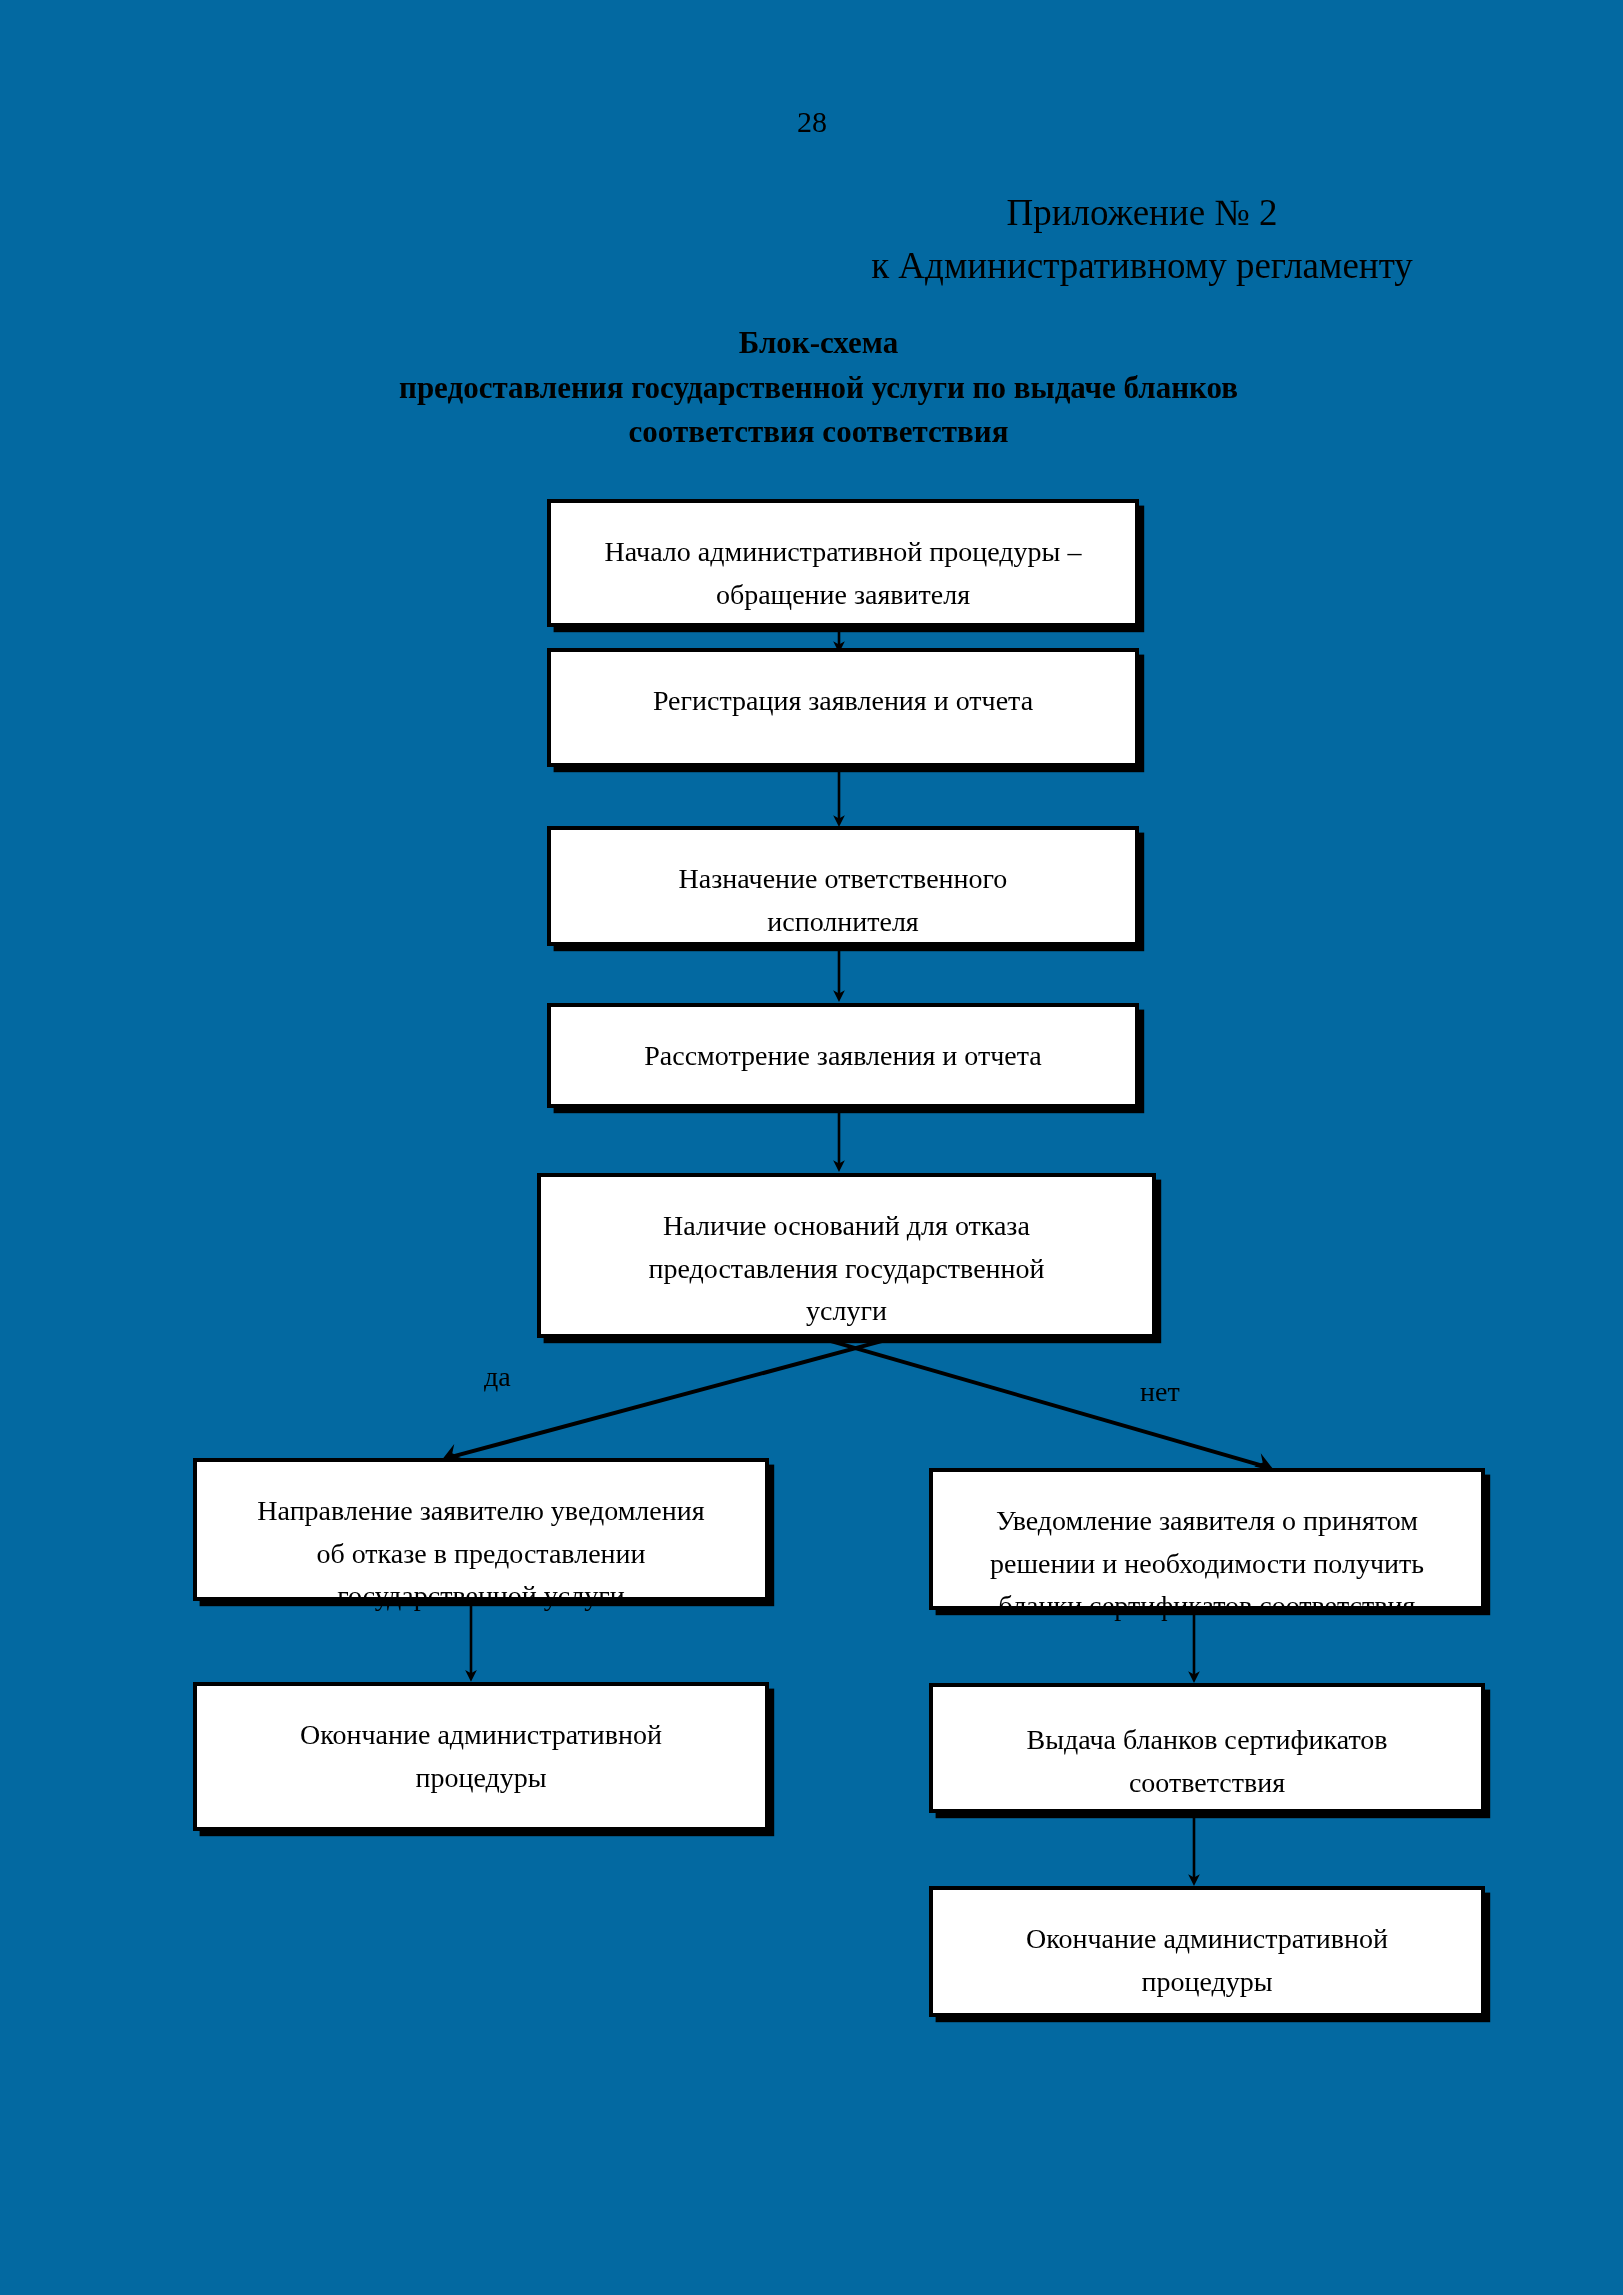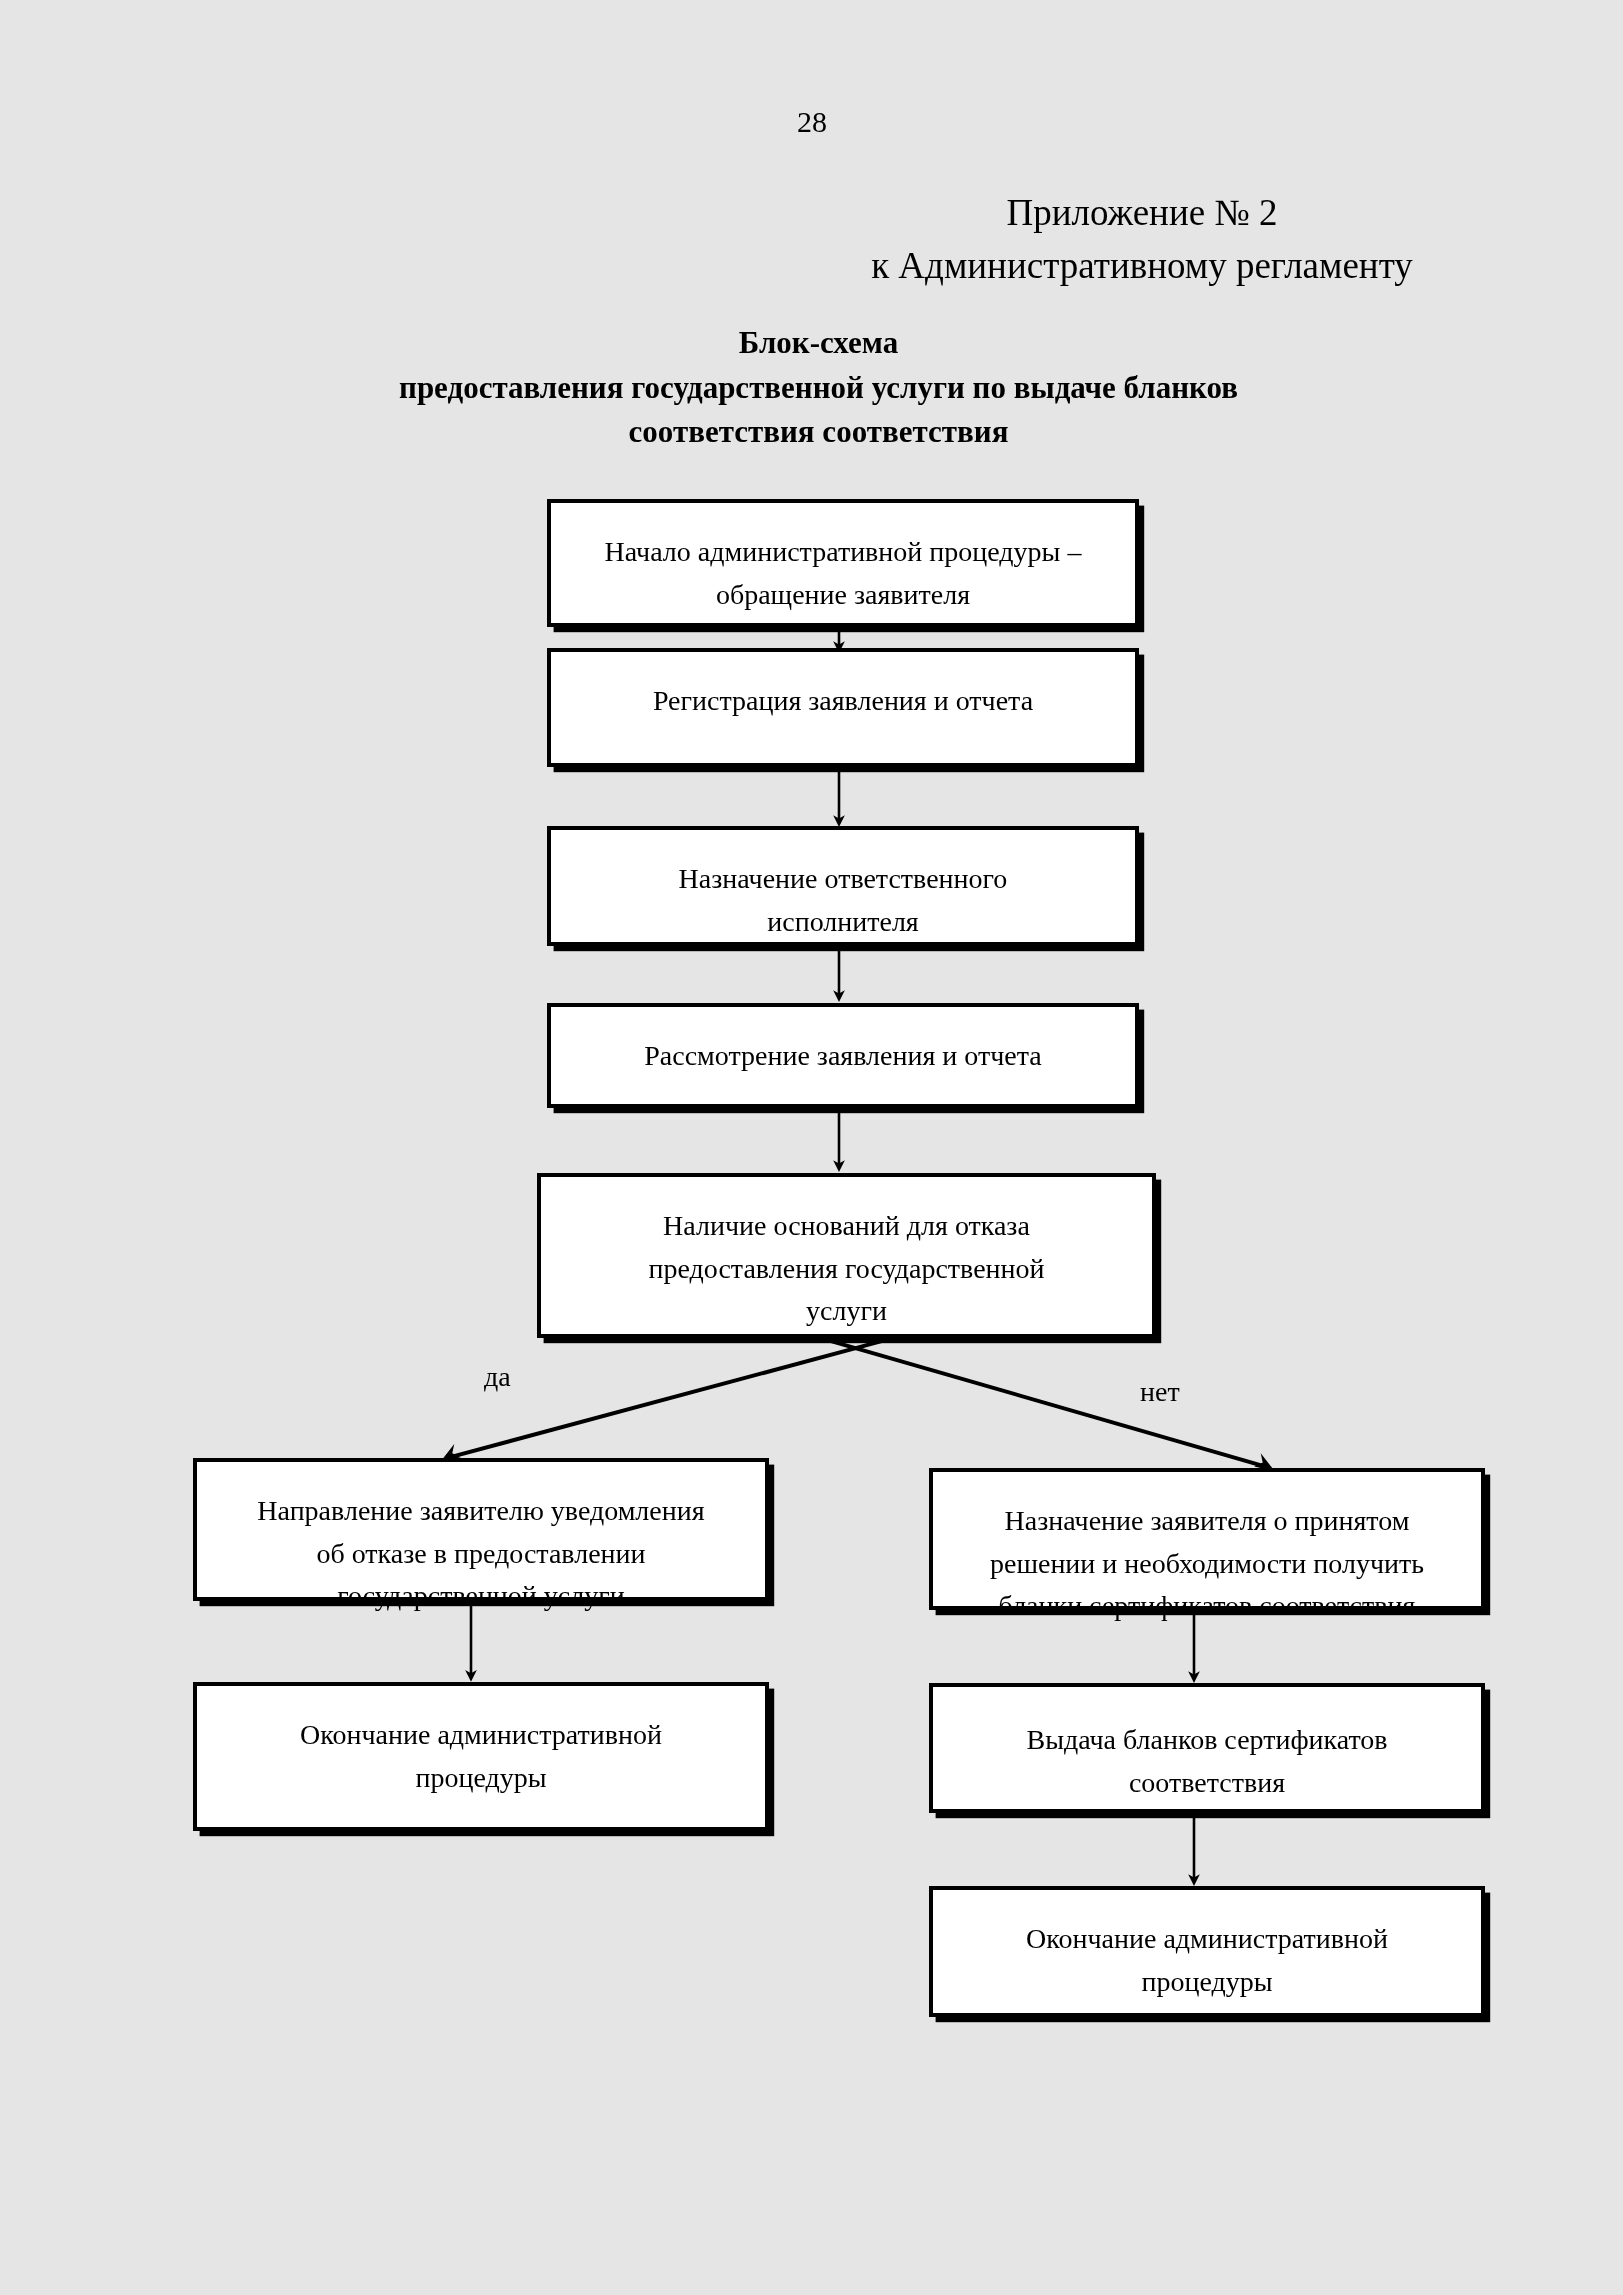--- a/index.html
+++ b/index.html
@@ -5,21 +5,21 @@
 <style>
   html, body {
     margin: 0;
     padding: 0;
     background: #ffffff;
   }
   #page {
     position: relative;
     width: 1624px;
     height: 2295px;
-    background: #e5e5e5;
+    background: #0369a1;
     overflow: hidden;
     font-family: "Liberation Serif", "DejaVu Serif", serif;
     color: #000000;
   }
 
   
   .page-number {
     position: absolute;
     left: 0;
     top: 105px;
@@ -200,21 +200,21 @@
 
   <div class="node" style="left:193px; top:1682px; width:576px; height:149px;">
     <span class="node-text">
       <span class="ln">Окончание административной</span>
       <span class="ln">процедуры</span>
     </span>
   </div>
 
   <div class="node" style="left:929px; top:1468px; width:556px; height:142px;">
     <span class="node-text">
-      <span class="ln">Назначение заявителя о принятом</span>
+      <span class="ln">Уведомление заявителя о принятом</span>
       <span class="ln">решении и необходимости получить</span>
       <span class="ln">бланки сертификатов соответствия</span>
     </span>
   </div>
 
   <div class="connector" style="left:1181px; top:1610px; width:26px; height:73px;">
     <svg width="26" height="73" viewBox="0 0 40 112">
       <line x1="20" y1="0" x2="20" y2="104" stroke="#000" stroke-width="4"></line>
       <path d="M20 112 L11 94 L20 99 L29 94 Z" fill="#000"></path>
     </svg>

